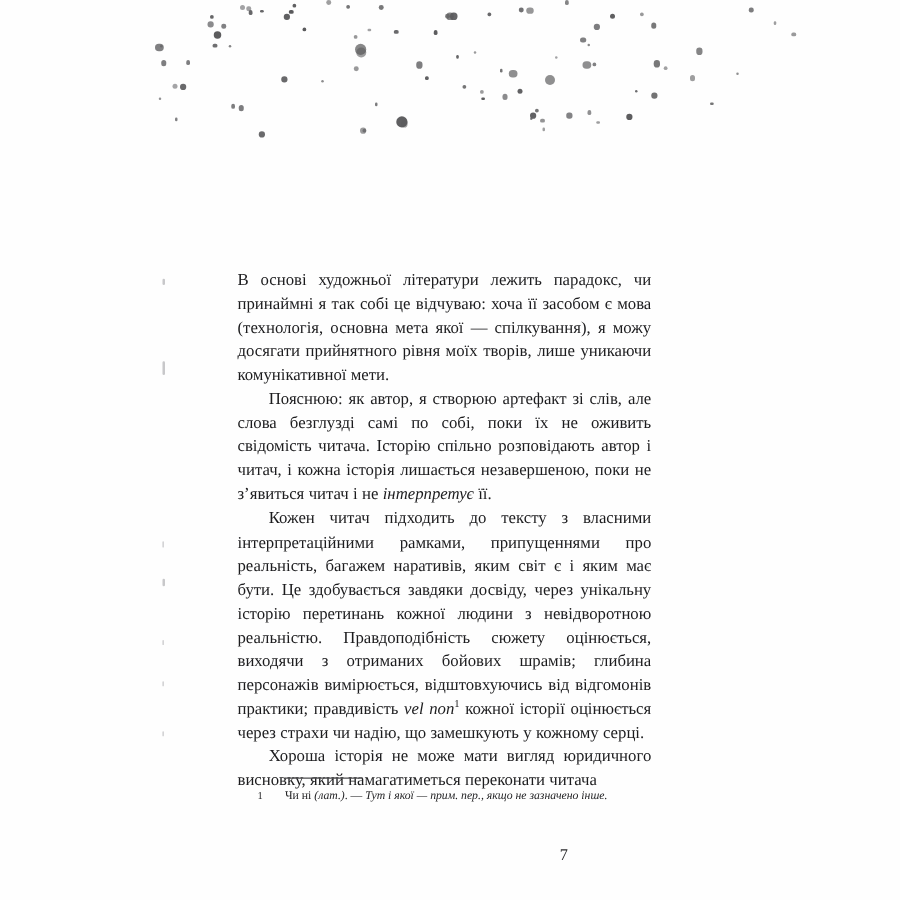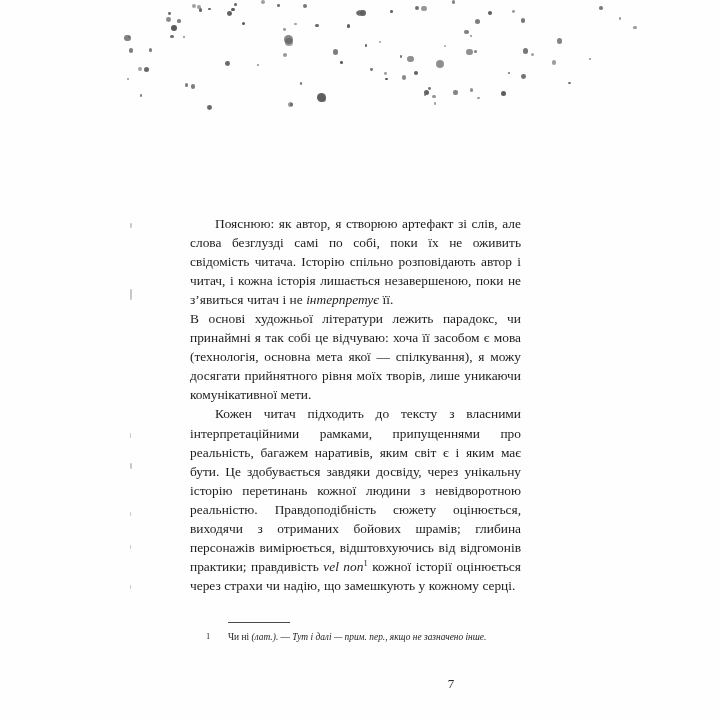--- a/index.html
+++ b/index.html
@@ -237,28 +237,29 @@
   <div class="margin-mark" style="left:130px; top:223px; width:2px; height:5px;"></div>
   <div class="margin-mark" style="left:130px; top:289px; width:2px; height:11px;"></div>
   <div class="margin-mark" style="left:130px; top:433px; width:1px; height:5px;"></div>
   <div class="margin-mark" style="left:130px; top:463px; width:2px; height:6px;"></div>
   <div class="margin-mark" style="left:130px; top:512px; width:1px; height:4px;"></div>
   <div class="margin-mark" style="left:130px; top:545px; width:1px; height:4px;"></div>
   <div class="margin-mark" style="left:130px; top:585px; width:1px; height:4px;"></div>
 
 
   <div id="text-column">
+      <p class="para">В основі художньої літератури лежить парадокс, чи принаймні я так собі це відчуваю: хоча її засобом є мова (технологія, основна мета якої — спілкування), я можу досягати прийнятного рівня моїх творів, лише уникаючи комунікативної мети.</p>
       <p class="para indent">Пояснюю: як автор, я створюю артефакт зі слів, але слова безглузді самі по собі, поки їх не оживить свідомість читача. Історію спільно розповідають автор і читач, і кожна історія лишається незавершеною, поки не з’явиться читач і не <i>інтерпретує</i> її.</p>
-      <p class="para">В основі художньої літератури лежить парадокс, чи принаймні я так собі це відчуваю: хоча її засобом є мова (технологія, основна мета якої — спілкування), я можу досягати прийнятного рівня моїх творів, лише уникаючи комунікативної мети.</p>
       <p class="para indent">Кожен читач підходить до тексту з власними інтерпретаційними рамками, припущеннями про реальність, багажем наративів, яким світ є і яким має бути. Це здобувається завдяки досвіду, через унікальну історію перетинань кожної людини з невідворотною реальністю. Правдоподібність сюжету оцінюється, виходячи з отриманих бойових шрамів; глибина персонажів вимірюється, відштовхуючись від відгомонів практики; правдивість <i>vel non</i><span class="fn-ref">1</span> кожної історії оцінюється через страхи чи надію, що замешкують у кожному серці.</p>
+      <p class="para indent">Хороша історія не може мати вигляд юридичного висновку, який намагатиметься переконати читача</p>
     </div>
 
   <div id="footnote-block">
     <div id="footnote-rule"></div>
     <div id="footnote-row">
       <span id="footnote-marker">1</span>
-      <span id="footnote-text">Чи ні <i>(лат.)</i>. — <i>Тут і далі — прим. пер., якщо не зазначено інше.</i></span>
+      <span id="footnote-text">Чи ні <i>(лат.)</i>. — <i>Тут і якої — прим. пер., якщо не зазначено інше.</i></span>
     </div>
   </div>
 
   <div id="page-number">7</div>
 
 </div>
 
 </body></html>

